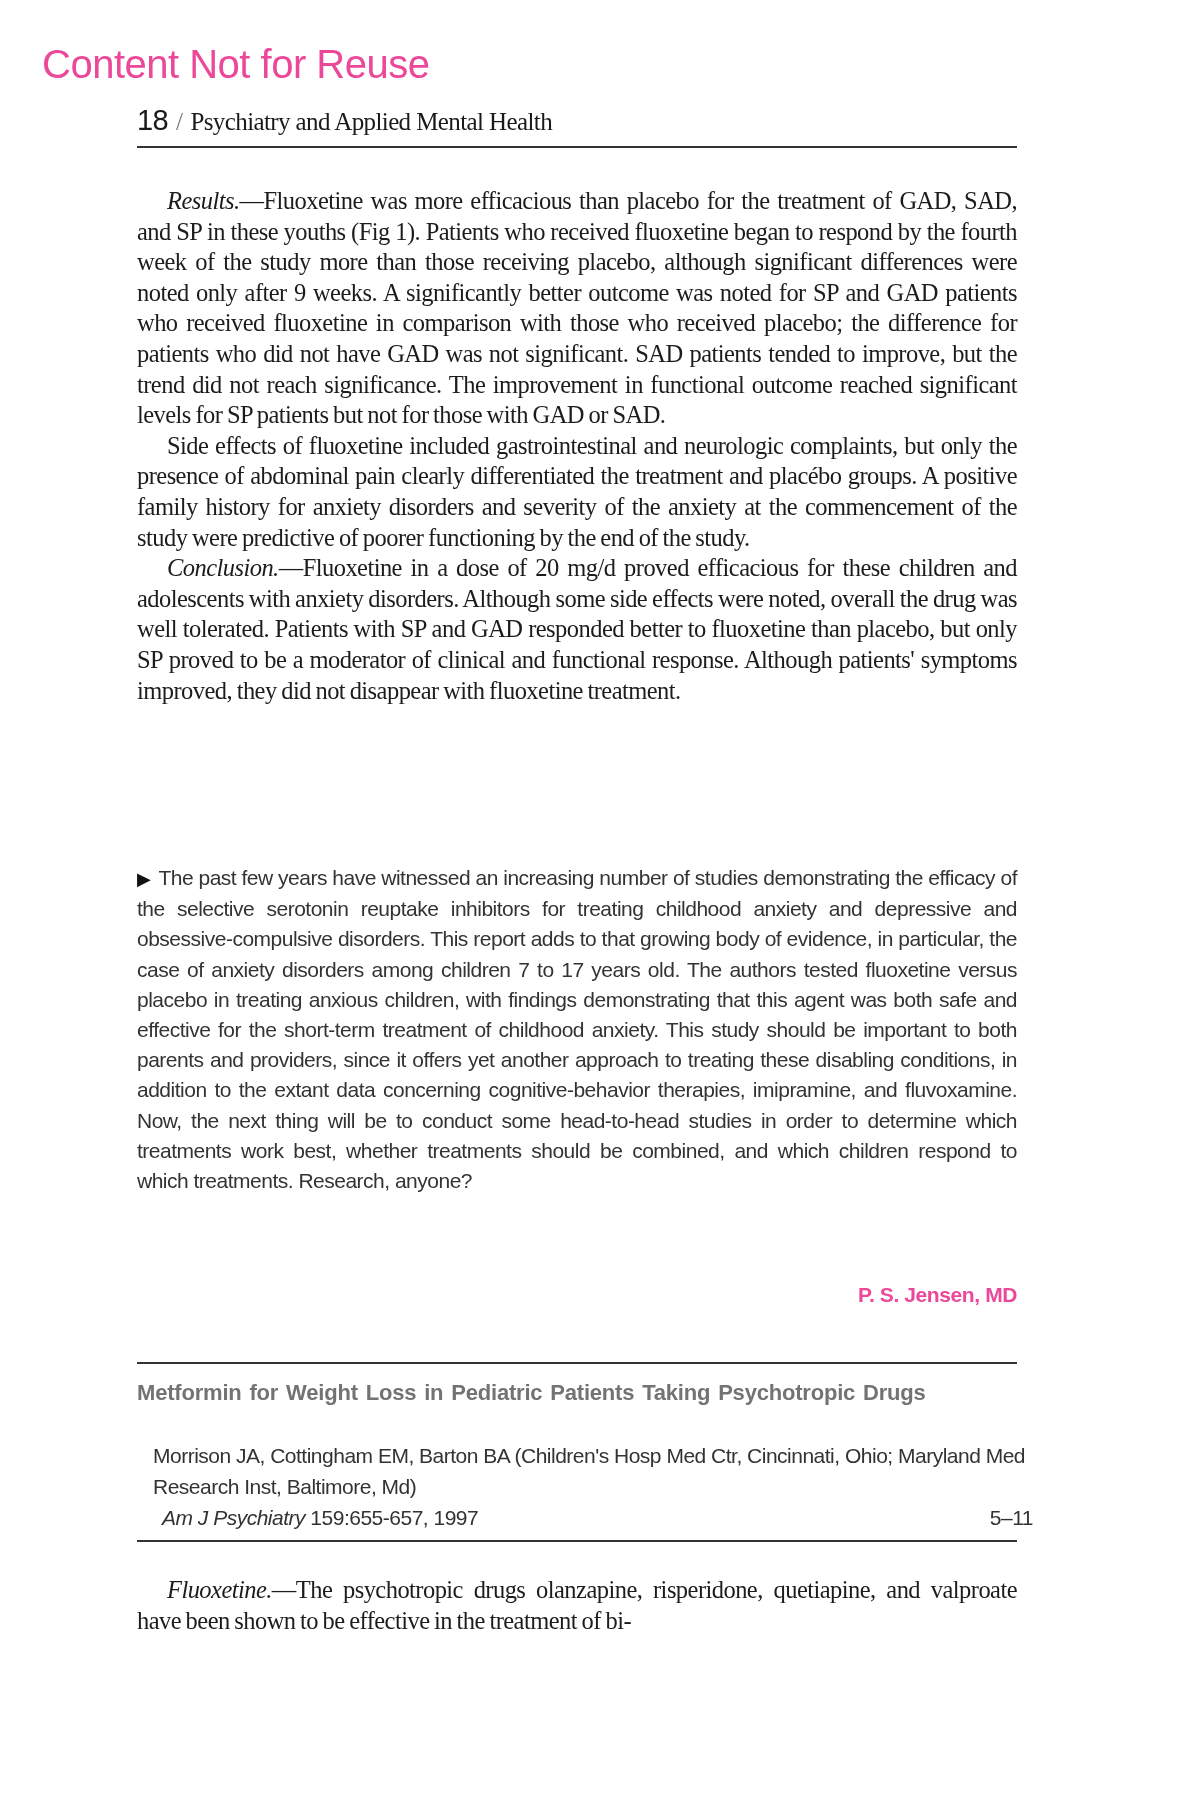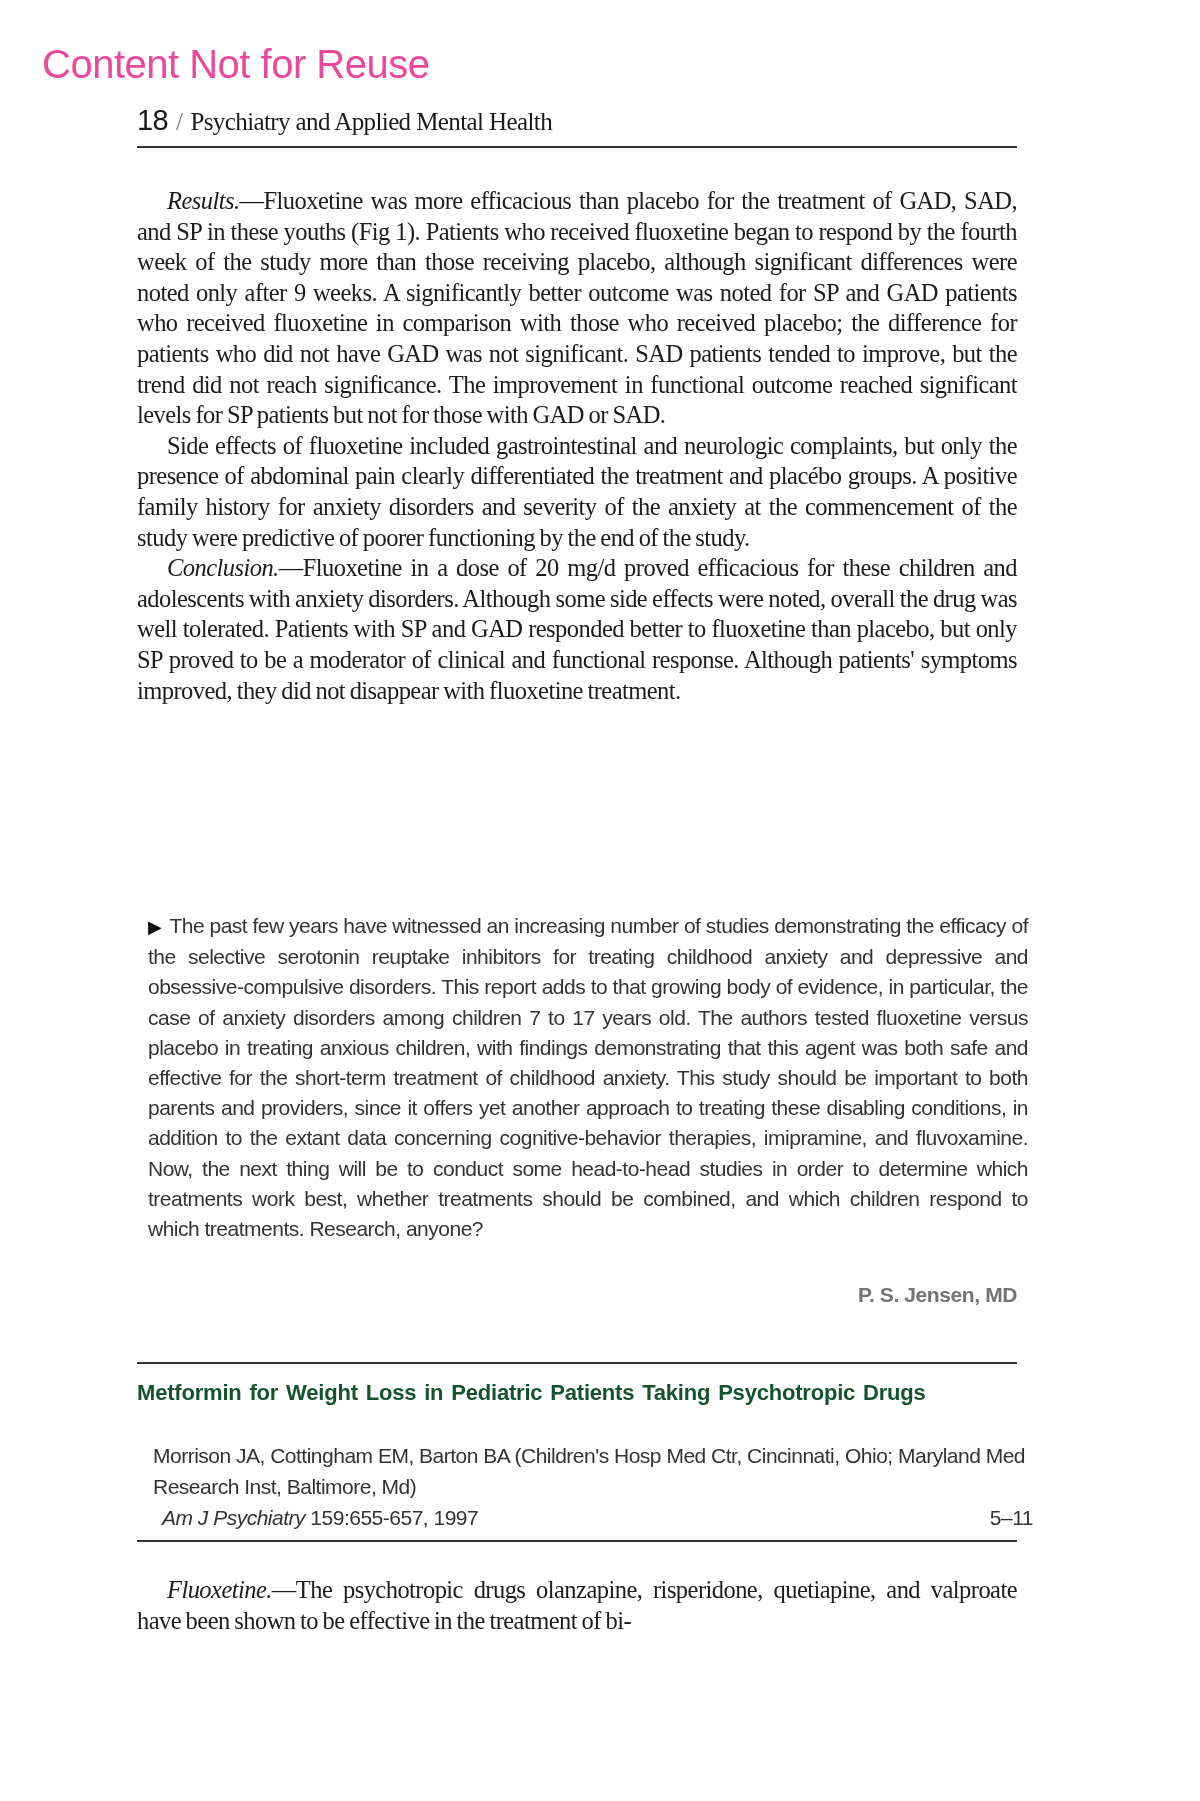--- a/index.html
+++ b/index.html
@@ -22,36 +22,36 @@
     .serif-body {
       position: absolute; left: 0; width: 880px;
       font-family: "Liberation Serif", serif; font-size: 24.5px; line-height: 30.6px;
       color: #1c1c1c; text-align: justify; letter-spacing: -0.55px; word-spacing: -1px;
       hyphens: manual;
     }
     .serif-body p { margin: 0; text-indent: 30px; }
     .serif-body em { font-style: italic; font-family: Liberation Serif, serif; }
     .results { top: 186px; }
     .comment {
-      position: absolute; top: 863px; left: 11px; width: 880px;
+      position: absolute; top: 863px; left: 0; width: 880px;
       font-family: "Liberation Sans", sans-serif; font-size: 21px; line-height: 30.2px;
-      color: #333; text-align: justify; letter-spacing: -0.5px; margin-top: 48px;
+      color: #333; text-align: justify; letter-spacing: -0.5px;
     }
     .comment p { margin: 0; }
     .comment .tri { font-size: 18px; color: #111; margin-right: 8px; }
     .signature {
       position: absolute; top: 1283px; right: 0; width: 880px; text-align: right;
-      font-family: "Liberation Sans", sans-serif; font-weight: bold; font-size: 21px; color: #737373;
+      font-family: "Liberation Sans", sans-serif; font-weight: bold; font-size: 21px; color: #ec4899;
       letter-spacing: -0.4px;
     }
     .rule-mid { position: absolute; left: 0; width: 880px; height: 2px; background: #333; }
     .article-title {
       position: absolute; top: 1377px; left: 0; width: 880px;
       font-family: "Liberation Sans", sans-serif; font-weight: bold; font-size: 22px; line-height: 31px;
-      color: #14532d; text-align: justify; letter-spacing: -0.2px; word-spacing: 2px;
+      color: #737373; text-align: justify; letter-spacing: -0.2px; word-spacing: 2px;
     }
     .article-meta {
       position: absolute; top: 1440px; left: 16px; width: 880px;
       font-family: "Liberation Sans", sans-serif; font-size: 21px; line-height: 31px; color: #333;
       letter-spacing: -0.5px;
     }
     .article-meta .cite-row { display: flex; justify-content: space-between; }
     .article-meta em { font-style: italic; margin-left: 9px; }
     .background { top: 1575px; }
   </style>

